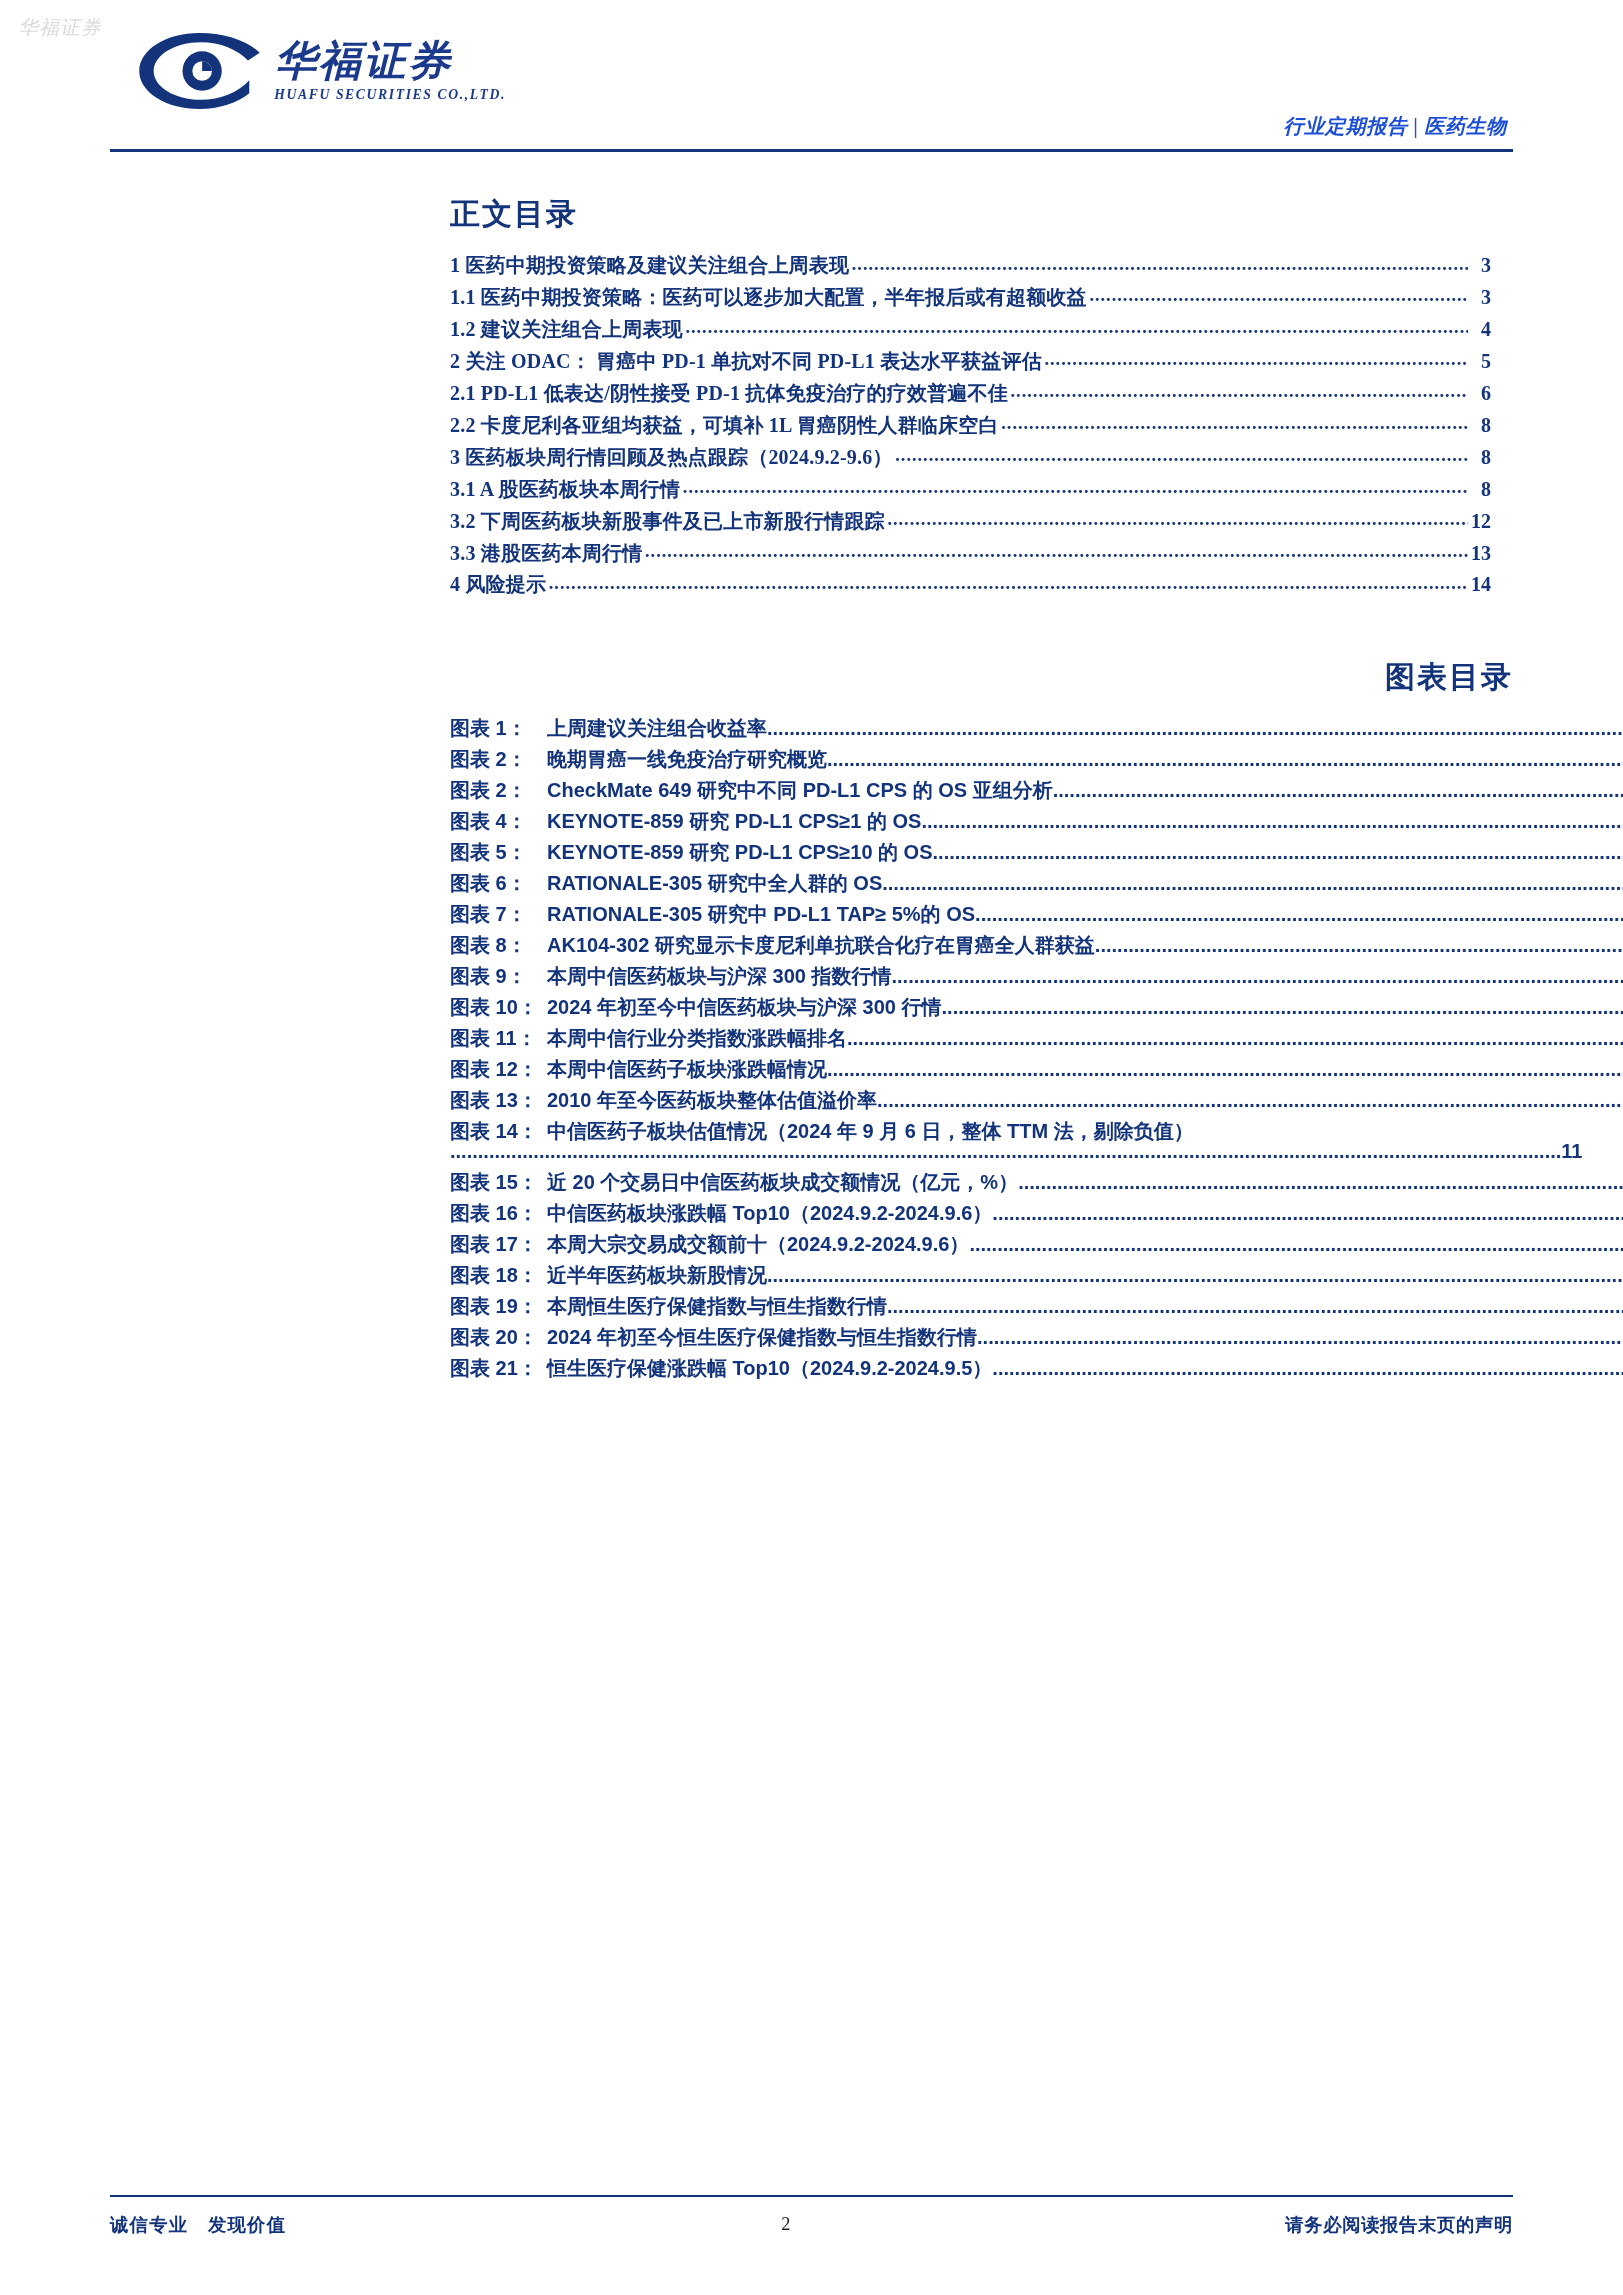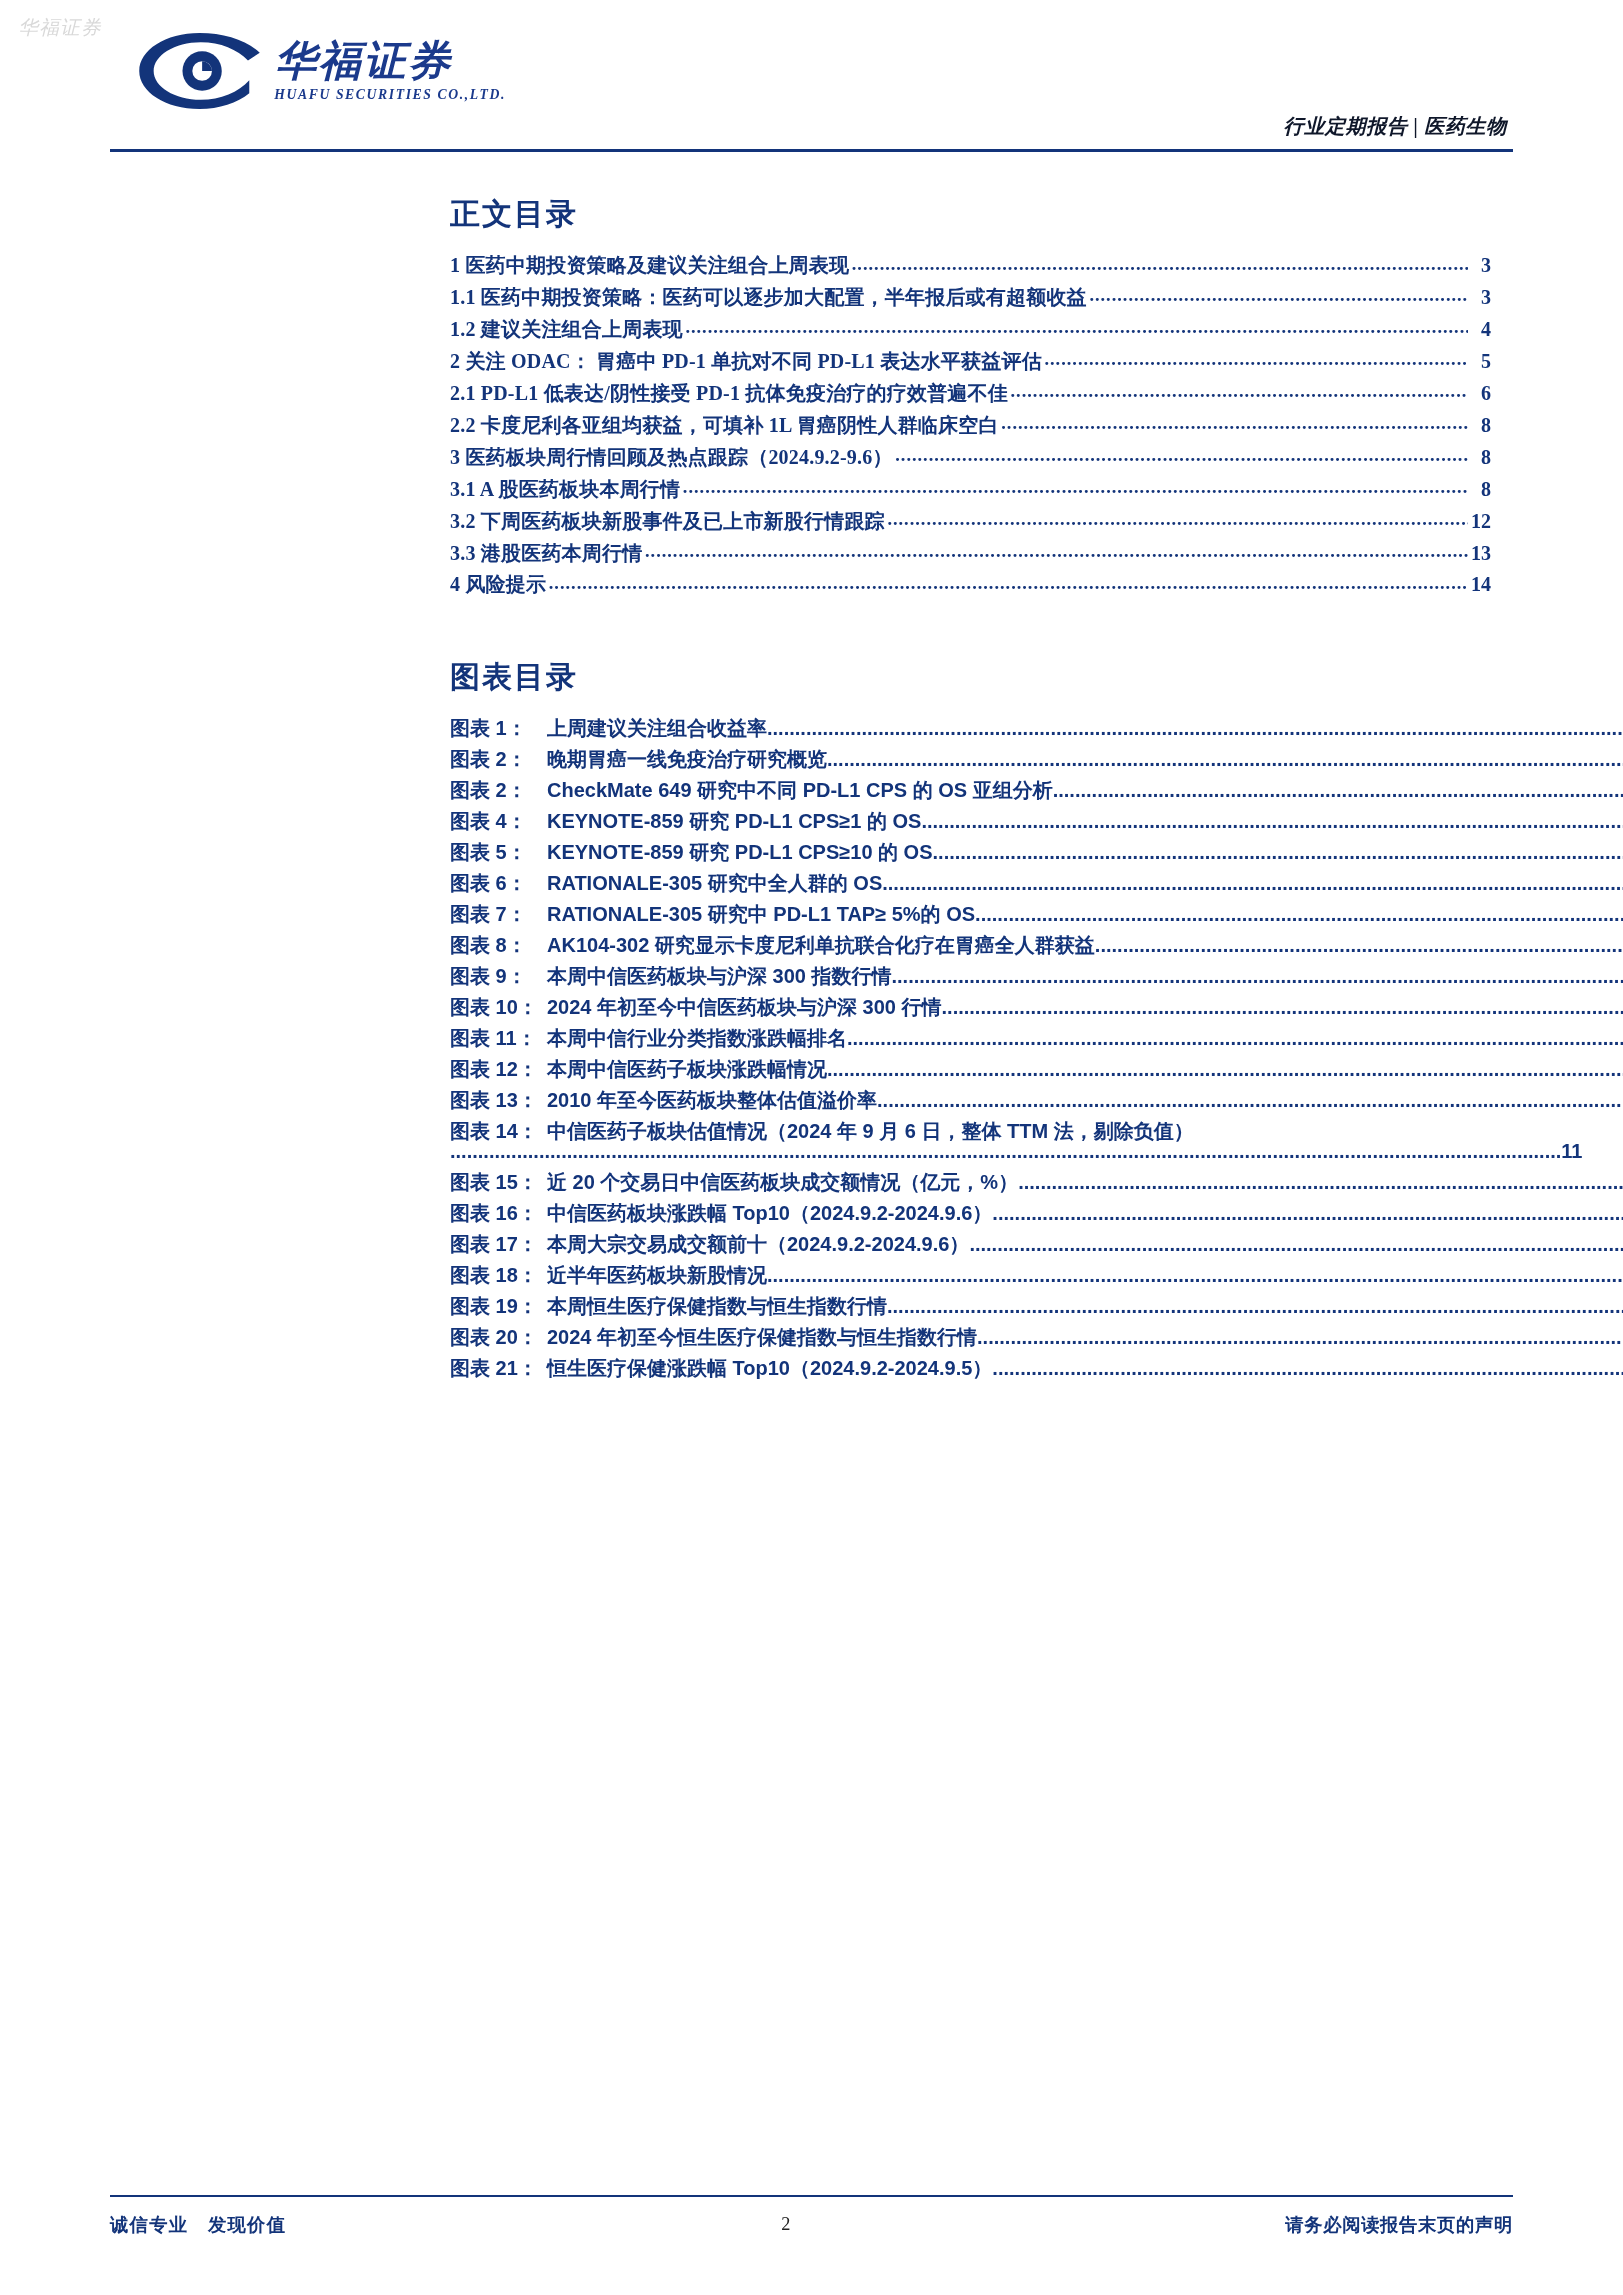--- a/index.html
+++ b/index.html
@@ -62,21 +62,21 @@
     letter-spacing: 1.6px;
     margin-top: 3.9px;
   }
   .header-right {
     position: absolute;
     right: 116px;
     top: 113px;
     font-family: "Liberation Serif", "DejaVu Serif", serif;
     font-size: 20px;
     font-weight: bold;
-    color: #0f172a;
+    color: #1d4ed8;
     letter-spacing: 0.7px;
     white-space: nowrap;
   }
   .header-rule {
     position: absolute;
     left: 110px;
     right: 110px;
     top: 149px;
     height: 3.3px;
     background: #13347a;
@@ -279,21 +279,21 @@
           <span class="dots">........................................................................................................................................................................................................</span>
           <span class="pg">13</span>
         </div>
         <div class="toc-row">
           <span class="lbl">4 风险提示</span>
           <span class="dots">........................................................................................................................................................................................................</span>
           <span class="pg">14</span>
         </div>
       </div>
 
-    <div class="section-title toc-title-1" style="margin-top:63px;">图表目录</div>
+    <div class="section-title toc-title-1" style="margin-top:63px;text-align:right;">图表目录</div>
     <div id="fig-list">
         <div class="fig-row">
           <span class="fignum">图表 1：</span>
           <span class="figtitle">上周建议关注组合收益率</span>
           <span class="dots">........................................................................................................................................................................................................</span>
         </div>
         <div class="fig-row">
           <span class="fignum">图表 2：</span>
           <span class="figtitle">晚期胃癌一线免疫治疗研究概览</span>
           <span class="dots">........................................................................................................................................................................................................</span>

